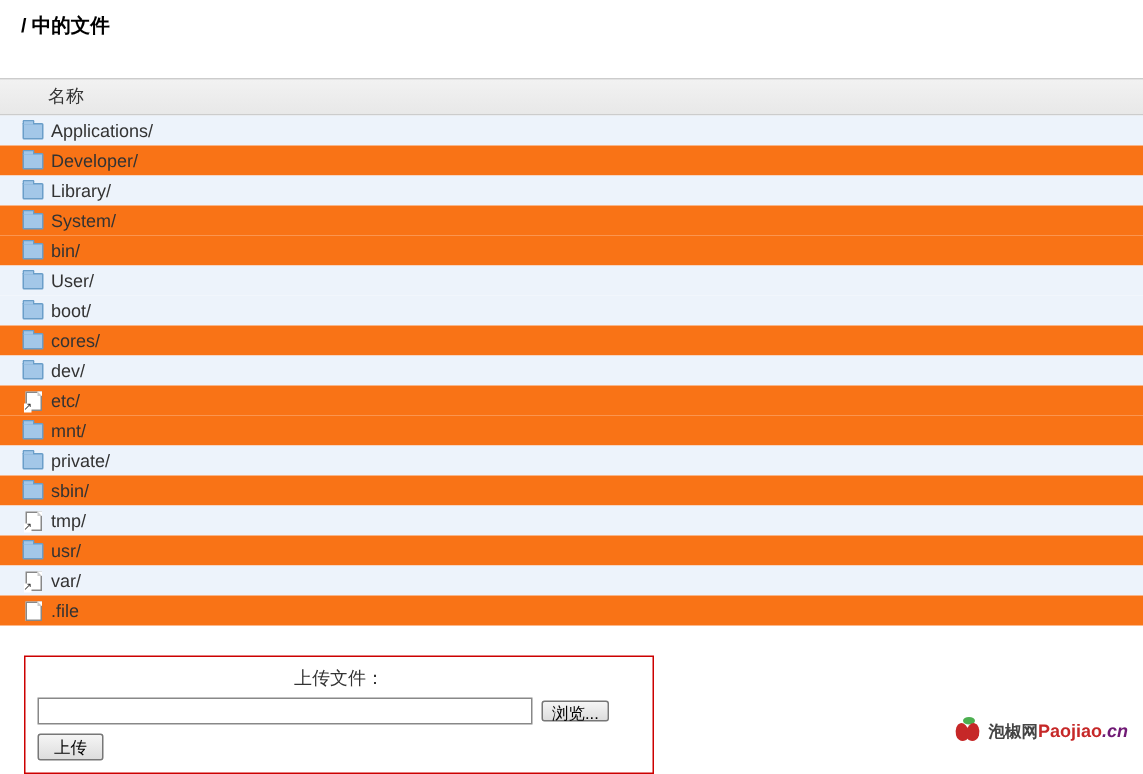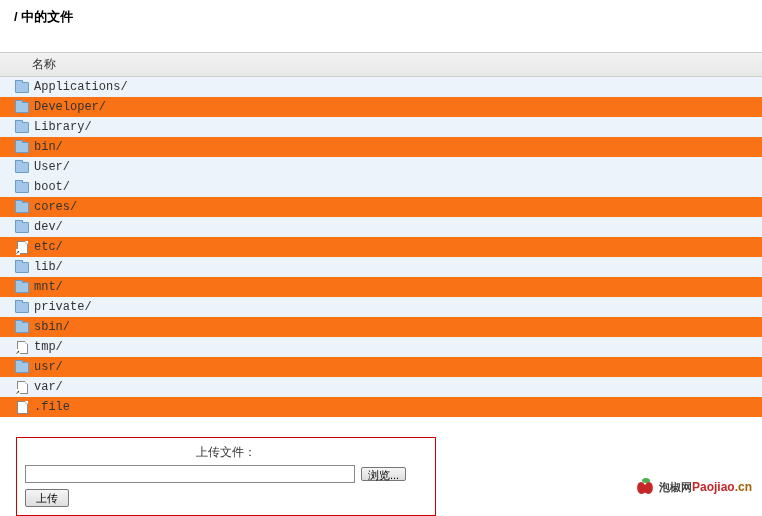--- a/index.html
+++ b/index.html
@@ -24,21 +24,20 @@
       color: #333;
       margin-top: 18px;
     }
     .file-list { }
     .file-row {
       display: flex;
       align-items: center;
       height: 20px;
       padding-left: 12px;
       cursor: pointer;
-      font-family: Liberation Mono, monospace;
     }
     .file-row.odd { background: #edf3fb; }
     .file-row.even { background: #f97316; }
     .icon-cell {
       width: 20px;
       display: flex;
       align-items: center;
       justify-content: center;
     }
     .name-cell {
@@ -172,21 +171,21 @@
     .wm-cn {
       font-size: 11px;
       font-weight: bold;
       color: #444;
     }
     .wm-en {
       font-size: 12px;
       font-weight: bold;
     }
     .wm-en .red { color: #c62828; }
-    .wm-en .grn { color: #a16207; }
+    .wm-en .grn { color: #701a75; font-style: italic; }
   </style>
 </head>
 <body>
 
 <div class="title">/ 中的文件</div>
 
 <div class="header-bar">名称</div>
 
 <div class="file-list" id="file-list">
     <div class="file-row odd">
@@ -204,20 +203,26 @@
     <div class="file-row odd">
       <div class="icon-cell">
         <div class="folder-icon"></div>
       </div>
       <div class="name-cell">Library/</div>
     </div>
     <div class="file-row even">
       <div class="icon-cell">
         <div class="folder-icon"></div>
       </div>
+      <div class="name-cell">System/</div>
+    </div>
+    <div class="file-row even">
+      <div class="icon-cell">
+        <div class="folder-icon"></div>
+      </div>
       <div class="name-cell">bin/</div>
     </div>
     <div class="file-row odd">
       <div class="icon-cell">
         <div class="folder-icon"></div>
       </div>
       <div class="name-cell">User/</div>
     </div>
     <div class="file-row odd">
       <div class="icon-cell">
@@ -235,26 +240,20 @@
       <div class="icon-cell">
         <div class="folder-icon"></div>
       </div>
       <div class="name-cell">dev/</div>
     </div>
     <div class="file-row even">
       <div class="icon-cell">
         <div class="file-icon link"></div>
       </div>
       <div class="name-cell">etc/</div>
-    </div>
-    <div class="file-row odd">
-      <div class="icon-cell">
-        <div class="folder-icon"></div>
-      </div>
-      <div class="name-cell">lib/</div>
     </div>
     <div class="file-row even">
       <div class="icon-cell">
         <div class="folder-icon"></div>
       </div>
       <div class="name-cell">mnt/</div>
     </div>
     <div class="file-row odd">
       <div class="icon-cell">
         <div class="folder-icon"></div>

